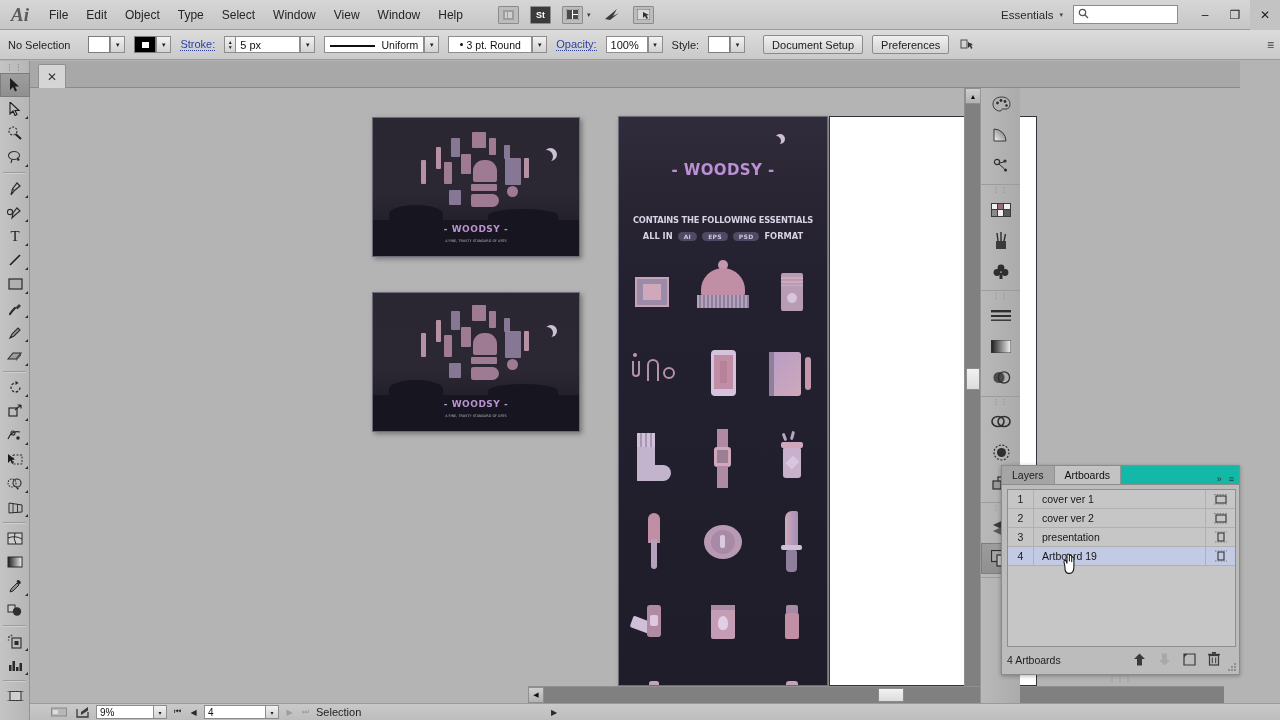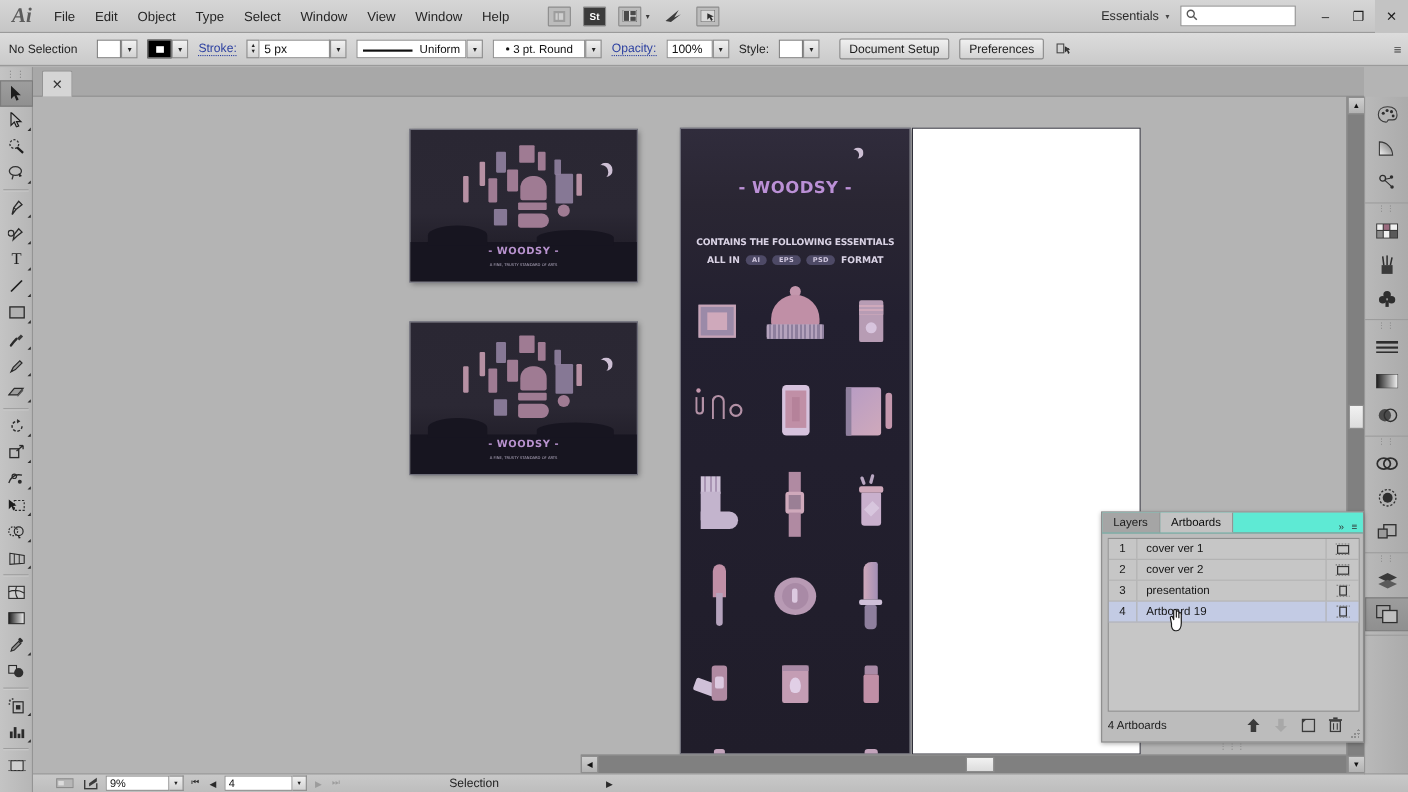--- a/index.html
+++ b/index.html
@@ -4,21 +4,21 @@
 <style>
   * { box-sizing: border-box; margin:0; padding:0; }
   html,body { width:1280px; height:720px; overflow:hidden; }
   body{
     font-family:"Liberation Sans", sans-serif;
     font-size:11px;
     color:#1a1a1a;
     background:#b4b4b4;
     -webkit-font-smoothing:none;
   }
-  .app{ position:relative; width:1280px; height:720px;text-decoration:underline; }
+  .app{ position:relative; width:1020px; height:720px;text-decoration:underline; }
 
   
   .menubar{
     position:absolute; left:0; top:0; width:1280px; height:30px;
     background:linear-gradient(#d6d6d6,#c6c6c6);
     border-bottom:1px solid #9a9a9a;
     display:flex; align-items:center;
   }
   .ai-logo{
     width:40px; height:30px; display:flex; align-items:center; justify-content:center;
@@ -306,32 +306,32 @@
   }
   .sb-dd{
     width:13px;height:14px;border:1px solid #8d8d8d;border-left:none;
     background:linear-gradient(#f1f1f1,#d2d2d2);
     display:flex;align-items:center;justify-content:center;font-size:6px;color:#222;
   }
   .navbtn{ width:11px;height:13px; display:flex;align-items:center;justify-content:center;
     font-size:8px; color:#2a2a2a; cursor:pointer;}
   .navbtn.dis{ color:#9c9c9c; }
   .sb-sel{
-    width:230px; text-align:center; font-size:11px; color:#1f1f1f;
+    width:230px; text-align:left; font-size:11px; color:#1f1f1f;
   }
   .sb-arrow{ font-size:8px; color:#2a2a2a; }
 
   
   .panel{
     position:absolute; left:1001px; top:465px; width:239px; height:210px;
     background:#bcbcbc; border:1px solid #8b8b8b;
     box-shadow:0 1px 4px rgba(0,0,0,0.3);
   }
   .panel-tabs{
-    height:19px; display:flex; align-items:flex-end; background:#5eead4;
+    height:19px; display:flex; align-items:flex-end; background:#14b8a6;
     border-bottom:1px solid #8b8b8b; position:relative;
   }
   .ptab{
     height:18px; padding:0 10px; display:flex; align-items:center;
     font-size:10.5px; color:#1c1c1c; background:#a5a5a5; cursor:pointer;
     border-right:1px solid #949494;
   }
   .ptab.active{ background:#c3c3c3; color:#0d0d0d; }
   .ptab-ctrls{
     margin-left:auto; display:flex; align-items:center; gap:7px; padding-right:5px;

